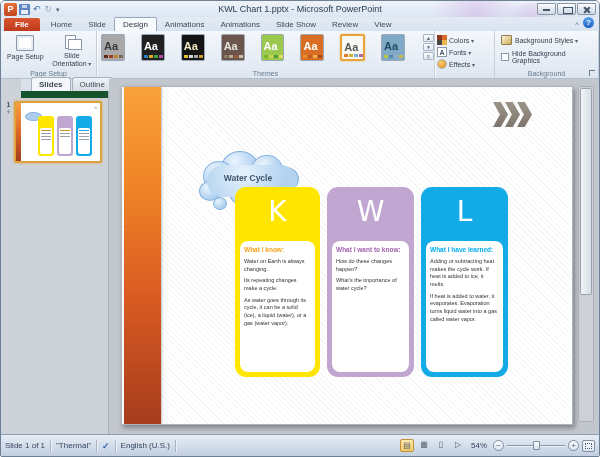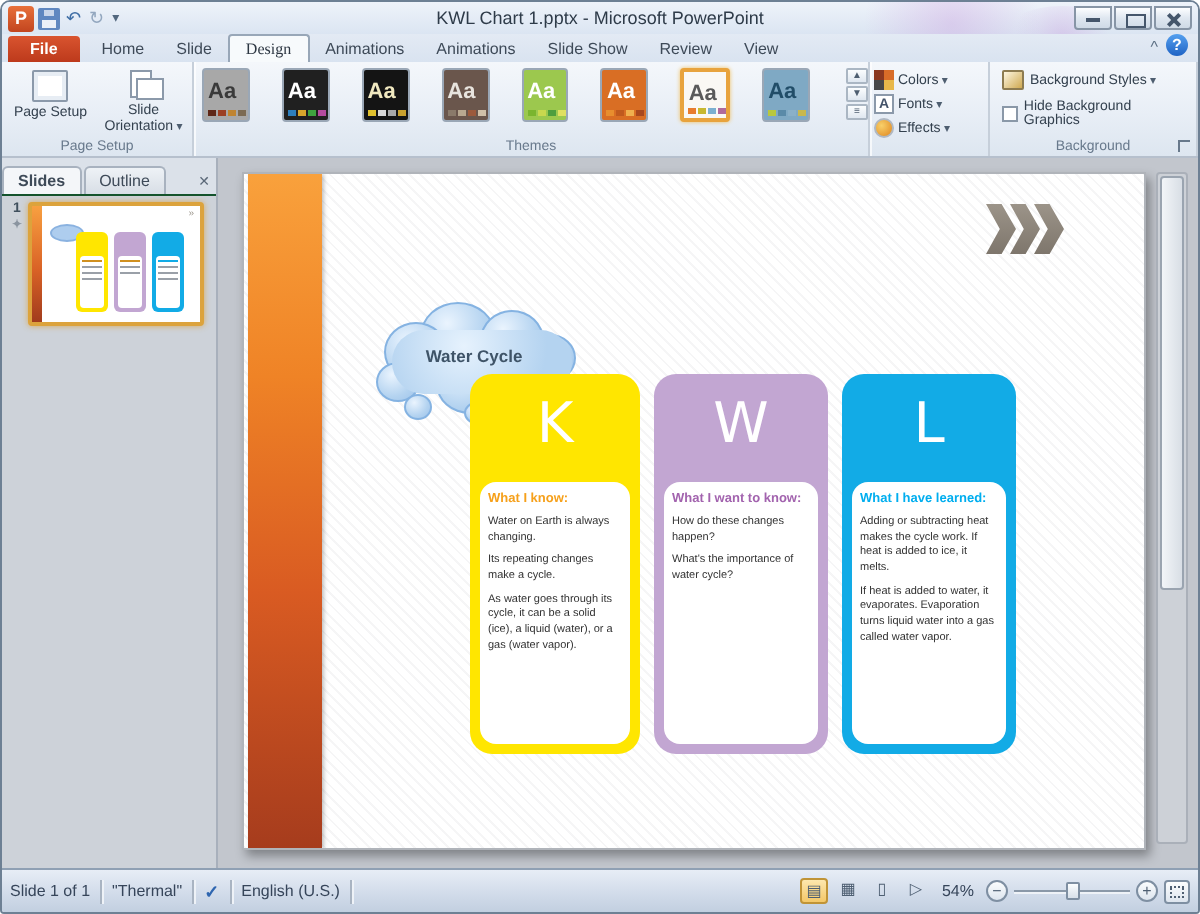--- a/index.html
+++ b/index.html
@@ -42,21 +42,21 @@
   .wbtn.close::before, .wbtn.close::after { content:""; position:absolute; left:8px; top:2px; width:2px; height:8px; background:#45566b; }
   .wbtn.close::before { transform:rotate(45deg); } .wbtn.close::after { transform:rotate(-45deg); }
   
   .tabrow {
     position:absolute; top:16px; left:0; right:0; height:14px;
     background:linear-gradient(#e3eaf4,#d9e3f0); display:flex; align-items:flex-end; padding-left:3px;
   }
   .rtab { font-size:8px; color:#3e4a58; padding:2px 8px 1px; line-height:10px; }
   .rtab.file { background:linear-gradient(#d9542f,#bd3a1c); color:#fff; border-radius:2px 2px 0 0;
     padding:2px 11px 1px; margin-right:3px; font-weight:bold; }
-  .rtab.active { background:#f7fafc; border:1px solid #98a7b8; border-bottom:none; border-radius:2px 2px 0 0; color:#2c3642;font-family:Liberation Serif, serif; }
+  .rtab.active { background:#f7fafc; border:1px solid #98a7b8; border-bottom:none; border-radius:2px 2px 0 0; color:#2c3642; }
   .tabrow-right { margin-left:auto; display:flex; align-items:center; gap:4px; padding-right:5px; }
   .icon-minribbon::before { content:"^"; font-size:8px; color:#5d7084; }
   .help-icon { width:11px; height:11px; border-radius:50%; background:linear-gradient(#55a0ef,#1f63c4);
     color:#fff; font-size:8px; font-weight:bold; text-align:center; line-height:11px; }
   
   .ribbon {
     position:absolute; top:30px; left:0; right:0; height:48px;
     background:linear-gradient(#f4f7fb,#e8eef6 55%,#dde6f0);
     border-bottom:1px solid #b6c0cd; display:flex;
   }
@@ -96,21 +96,21 @@
   .g-background { flex:1; padding:4px 4px 10px 6px; }
   .bg-row { display:flex; align-items:center; gap:3px; font-size:7px; color:#33404e; margin-bottom:5px; }
   .icon-bgstyles { width:11px; height:10px; border:1px solid #8d7b50; background:linear-gradient(135deg,#fdf6e0,#cfa951); border-radius:1px; }
   .checkbox { width:8px; height:8px; border:1px solid #8a98a8; background:#fff; }
   .dlg-launcher { position:absolute; right:3px; bottom:2px; width:6px; height:6px;
     border-left:1px solid #68798c; border-top:1px solid #68798c; }
   
   .content { position:absolute; top:78px; left:0; right:0; bottom:22px; display:flex; }
   
   .leftpanel { width:108px; background:#cdd2d9; border-right:1px solid #a8b0bc; display:flex; flex-direction:column; }
-  .ptabs { height:19px; background:#dbe1e9; display:flex; align-items:flex-end; padding:0 0; gap:1px; border-bottom:1px solid #14532d; }
+  .ptabs { height:19px; background:#dbe1e9; display:flex; align-items:flex-end; padding:0 10px; gap:1px; border-bottom:7px solid #14532d;margin-left:20px; }
   .ptab { font-size:8px; color:#3e4a58; padding:2px 7px; border:1px solid #a8b2bf; border-bottom:none;
     border-radius:3px 3px 0 0; background:linear-gradient(#eef2f6,#d8dee6); }
   .ptab.active { background:#f4f6f9; font-weight:bold; }
   .pclose { margin-left:auto; font-size:7px; color:#5a6878; padding:0 3px 2px; }
   .pclose::before { content:"✕"; }
   .pbody { flex:1; padding:3px 2px; display:flex; }
   .thumb-num { width:11px; text-align:center; font-size:7px; font-weight:bold; color:#40505e; }
   .thumb-star::before { content:"✦"; font-size:6px; color:#8a94a0; }
   .thumb { position:relative; width:88px; height:62px; background:#fff; border:2px solid #dca33c;
     border-radius:2px; box-shadow:0 0 3px rgba(220,160,60,0.8); overflow:hidden; }
@@ -130,21 +130,21 @@
     border:1px solid #b0b4ba; box-shadow:2px 3px 5px rgba(0,0,0,0.35); overflow:hidden; }
   .slide-stripes { position:absolute; inset:0;
     background:repeating-linear-gradient(45deg, rgba(120,120,130,0.07) 0 1px, transparent 1px 4px); }
   .orange-bar { position:absolute; left:2px; top:0; bottom:0; width:37px;
     background:linear-gradient(#f9a13c,#ef8326 30%,#d95b22 62%,#a63c1d); box-shadow:1px 0 2px rgba(0,0,0,0.25); }
   .chevrons { position:absolute; left:374px; top:15px; display:flex; }
   .chev { width:15px; height:25px; margin-left:-3px;
     background:linear-gradient(#9c9489,#7e766c);
     clip-path:polygon(0 0, 52% 0, 100% 50%, 52% 100%, 0 100%, 46% 50%); }
   
-  .cloud { position:absolute; left:66px; top:64px; width:106px; height:64px; }
+  .cloud { position:absolute; left:77px; top:64px; width:106px; height:64px; }
   .cl { position:absolute; border-radius:50%; border:1px solid #85b3e2;
     background:radial-gradient(circle at 35% 30%, #eaf4fe, #b4d3f0 60%, #9cc2ea); }
   .cl1 { left:22px; top:0;  width:38px; height:34px; }
   .cl2 { left:52px; top:4px; width:32px; height:30px; }
   .cl3 { left:74px; top:16px; width:26px; height:24px; }
   .cl4 { left:4px;  top:10px; width:32px; height:30px; }
   .cl5 { left:0;    top:30px; width:22px; height:20px; }
   .cl6 { left:30px; top:26px; width:34px; height:30px; }
   .cl7 { left:58px; top:30px; width:28px; height:26px; }
   .cl8 { left:14px; top:46px; width:14px; height:13px; }

